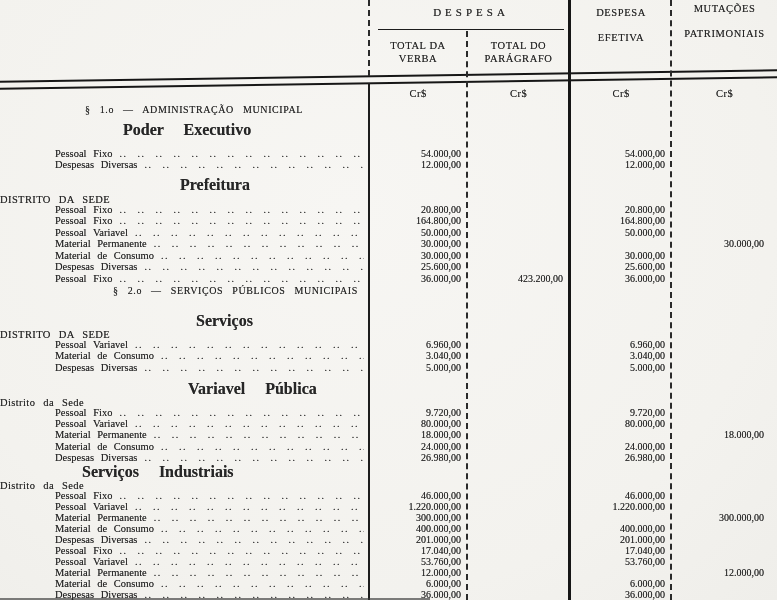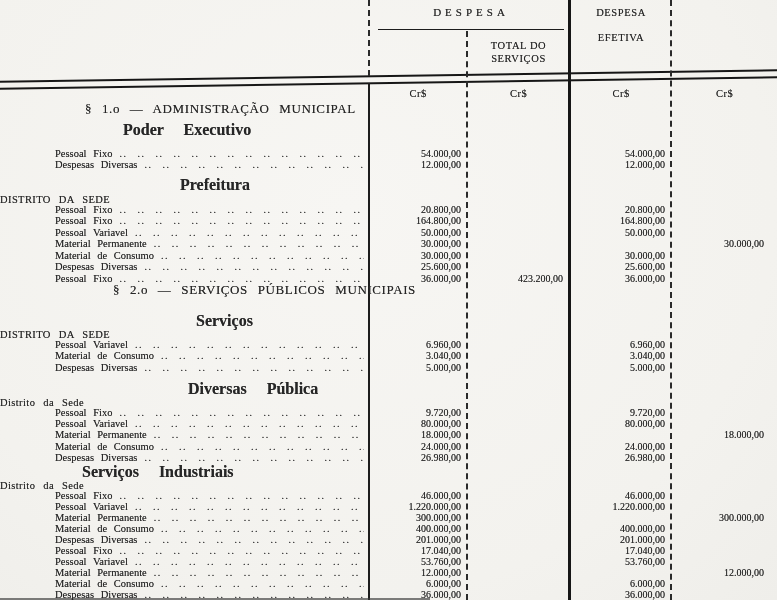--- a/index.html
+++ b/index.html
@@ -39,40 +39,45 @@
   .row.item{display:grid;grid-template-columns:370px 96px 104px 102px 105px;}
   .c{overflow:hidden;white-space:nowrap;}
   .c.lab{display:flex;padding-left:55px;font-size:10.5px;word-spacing:4px;}
   .leader{flex:1;overflow:hidden;white-space:nowrap;font-size:10px;letter-spacing:1.5px;word-spacing:6px;padding-left:7px;margin-right:6px;color:#2e2e2e;}
   .leader::after{content:".. .. .. .. .. .. .. .. .. .. .. .. .. .. .. .. .. .. .. .. .. .. .. .. .. .. .. .. .. .. .. .. .. .. .. ..";}
   .c.num{font-size:10px;text-align:right;}
   .c.verba{padding-right:5px;}
   .c.par{padding-right:7px;}
   .c.efe{padding-right:7px;}
   .c.mut{padding-right:13px;}
-  .row.section .hlbl{font-size:13px;letter-spacing:.6px;word-spacing:6px;white-space:nowrap;display:inline-block;}
+  .row.section .hlbl{font-size:10px;letter-spacing:.6px;word-spacing:6px;white-space:nowrap;display:inline-block;}
   .row.sub .hlbl{font-size:16px;font-weight:bold;word-spacing:16px;white-space:nowrap;display:inline-block;}
   .row.group .hlbl{font-size:10.5px;letter-spacing:.4px;word-spacing:5px;white-space:nowrap;display:inline-block;}
 </style>
 </head>
 <body>
 
 <div id="page">
 
 
   <div class="hdr center" style="left:378px;top:6px;width:186px;letter-spacing:4px;">DESPESA</div>
 
+  <div class="colhead" style="left:372px;top:40px;width:92px;">TOTAL DA
+VERBA</div>
 
   <div class="colhead" style="left:469px;top:40px;width:99px;">TOTAL DO
-SERVIÇOS</div>
+PARÁGRAFO</div>
 
   <div class="colhead" style="left:572px;top:7px;width:98px;">DESPESA
 
 EFETIVA</div>
 
+  <div class="colhead" style="left:672px;top:3px;width:105px;">MUTAÇÕES
+
+PATRIMONIAIS</div>
 
   <div class="cur" style="left:372px;top:88px;width:92px;text-align:center;">Cr$</div>
   <div class="cur" style="left:469px;top:88px;width:99px;text-align:center;">Cr$</div>
   <div class="cur" style="left:572px;top:88px;width:98px;text-align:center;">Cr$</div>
   <div class="cur" style="left:672px;top:88px;width:105px;text-align:center;">Cr$</div>
 
   <div class="hline" style="left:378px;top:29px;width:186px;border-top-width:1.5px;"></div>
   <div class="double-rule"></div>
 
   <div class="vline v-dash" style="left:368px;top:0;height:76px;"></div>
@@ -204,21 +209,21 @@
       <div class="row item" style="top: 362px;">
         <div class="c lab">
           <div class="lbl">Despesas Diversas</div>
           <div class="leader"></div>
         </div>
         <div class="c num verba">5.000,00</div>
         <div class="c num par"></div>
         <div class="c num efe">5.000,00</div>
         <div class="c num mut"></div>
       </div>
-      <div class="row sub" style="top: 383px;"><div class="hlbl" style="margin-left: 188px;">Diversas Pública</div></div>
+      <div class="row sub" style="top: 383px;"><div class="hlbl" style="margin-left: 188px;">Variavel Pública</div></div>
       <div class="row group" style="top: 395px;"><div class="hlbl" style="margin-left: 0px;">Distrito da Sede</div></div>
       <div class="row item" style="top: 407px;">
         <div class="c lab">
           <div class="lbl">Pessoal Fixo</div>
           <div class="leader"></div>
         </div>
         <div class="c num verba">9.720,00</div>
         <div class="c num par"></div>
         <div class="c num efe">9.720,00</div>
         <div class="c num mut"></div>

